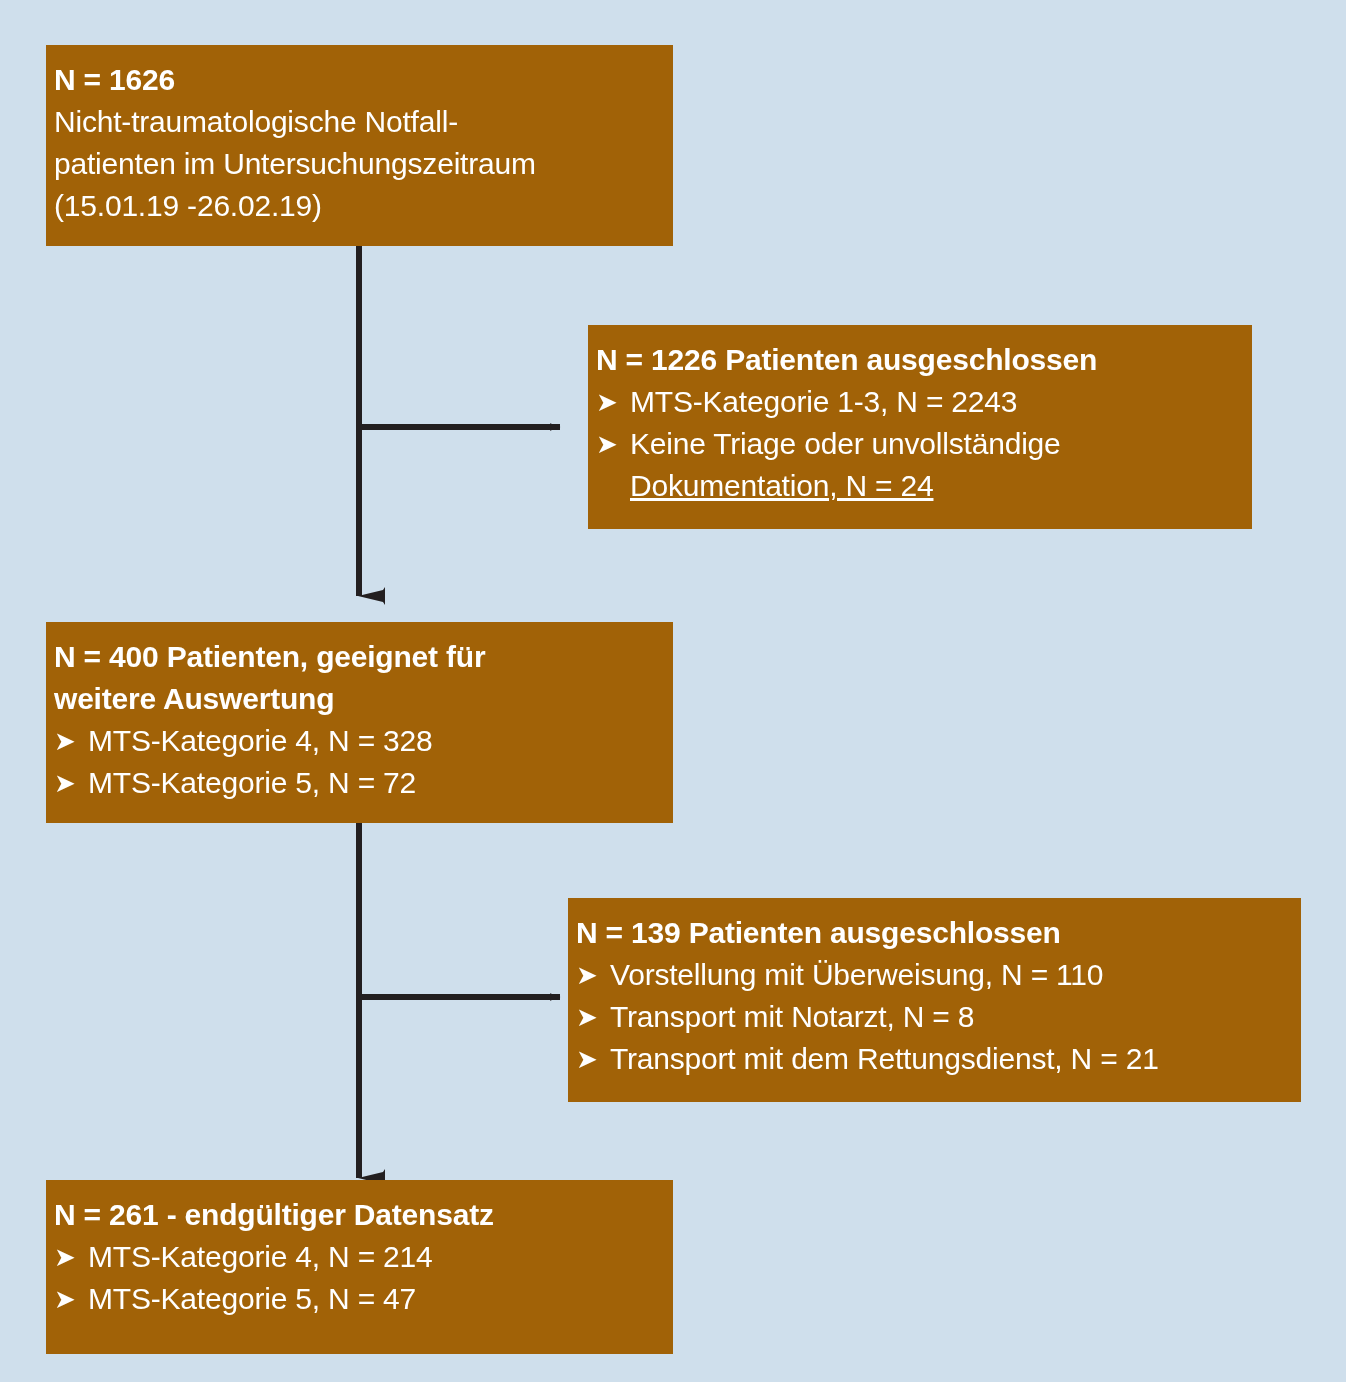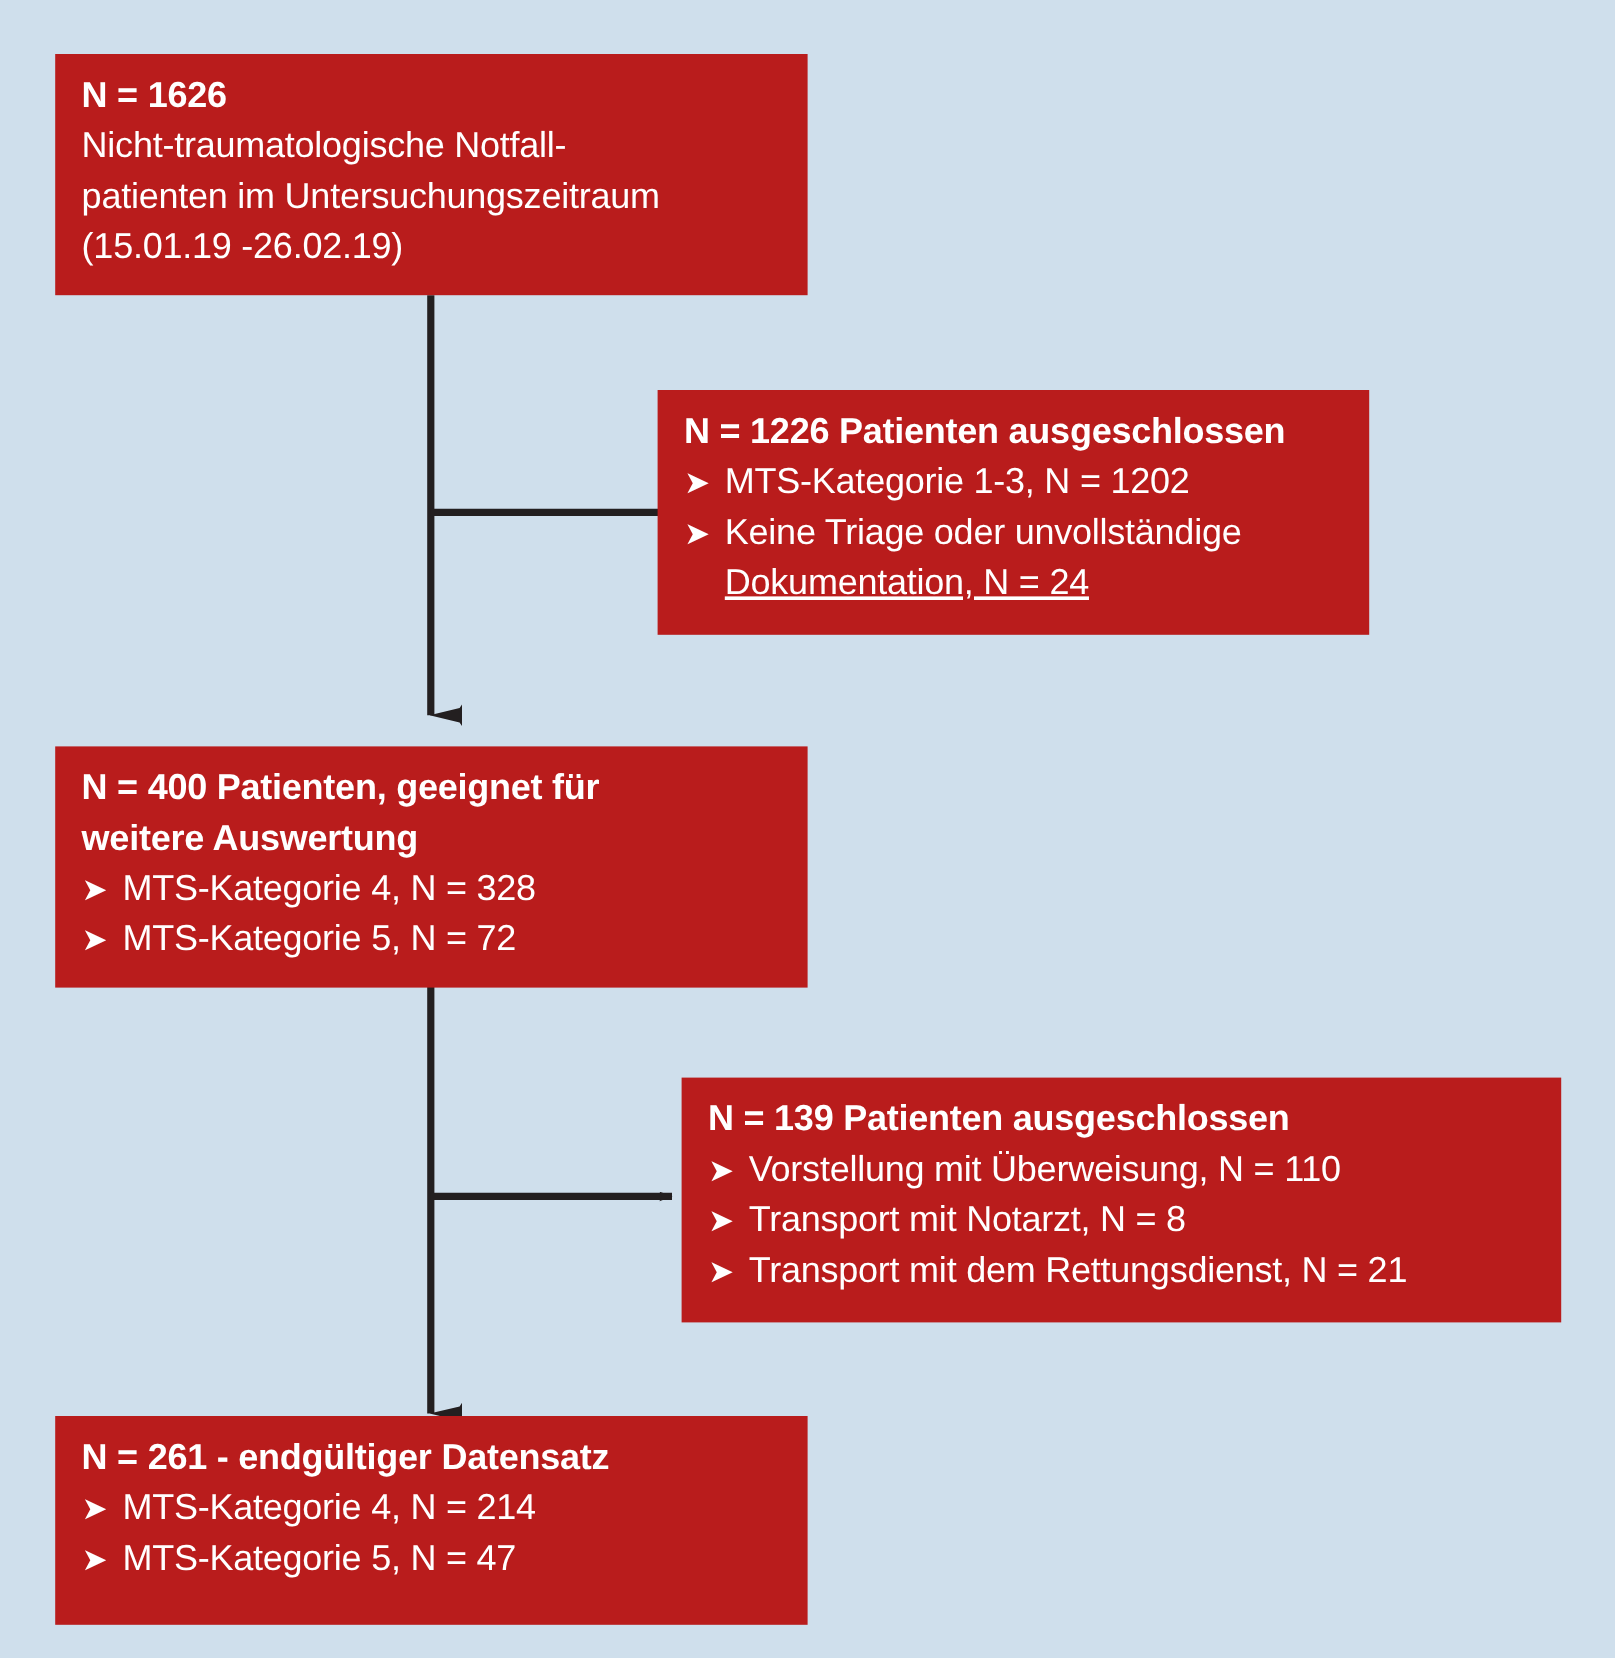--- a/index.html
+++ b/index.html
@@ -14,24 +14,24 @@
     overflow: hidden;
   }
   #flowchart {
     position: relative;
     width: 1346px;
     height: 1382px;
     background: #cfdfec;
   }
   .box {
     position: absolute;
-    background: #b91c1c;
+    background: #a16207;
     color: #ffffff;
     box-sizing: border-box;
-    padding: 14px 22px 14px 22px;
+    padding: 14px 22px 14px 8px;
   }
   .box-line {
     font-size: 30px;
     line-height: 42px;
     white-space: nowrap;
     letter-spacing: -0.2px;
   }
   .box-line.bold {
     font-weight: bold;
   }
@@ -54,21 +54,21 @@
     font-size: 30px;
     line-height: 42px;
     white-space: nowrap;
     padding-left: 34px;
     letter-spacing: -0.2px;
     text-decoration: underline;
   }
 
   
   #box-cohort      { left: 46px;  top: 45px;   width: 627px;  height: 201px; }
-  #box-excluded-1  { left: 548px; top: 325px;  width: 593px;  height: 204px; }
+  #box-excluded-1  { left: 588px; top: 325px;  width: 664px;  height: 204px; }
   #box-eligible    { left: 46px;  top: 622px;  width: 627px;  height: 201px; }
   #box-excluded-2  { left: 568px; top: 898px;  width: 733px;  height: 204px; }
   #box-final       { left: 46px;  top: 1180px; width: 627px;  height: 174px; }
 
   svg.connectors {
     position: absolute;
     left: 0;
     top: 0;
     width: 1346px;
     height: 1382px;
@@ -103,21 +103,21 @@
     <div class="box-line bold">N = 1626</div>
     <div class="box-line">Nicht-traumatologische Notfall-</div>
     <div class="box-line">patienten im Untersuchungszeitraum</div>
     <div class="box-line">(15.01.19 -26.02.19)</div>
   </div>
 
   <div class="box" id="box-excluded-1">
     <div class="box-line bold">N = 1226 Patienten ausgeschlossen</div>
     <div class="bullet-line">
       <span class="bullet-glyph">➤</span>
-      <span>MTS-Kategorie 1-3, N = 1202</span>
+      <span>MTS-Kategorie 1-3, N = 2243</span>
     </div>
     <div class="bullet-line">
       <span class="bullet-glyph">➤</span>
       <span>Keine Triage oder unvollständige</span>
     </div>
     <div class="bullet-cont">Dokumentation, N = 24</div>
   </div>
 
   <div class="box" id="box-eligible">
     <div class="box-line bold">N = 400 Patienten, geeignet für</div>

